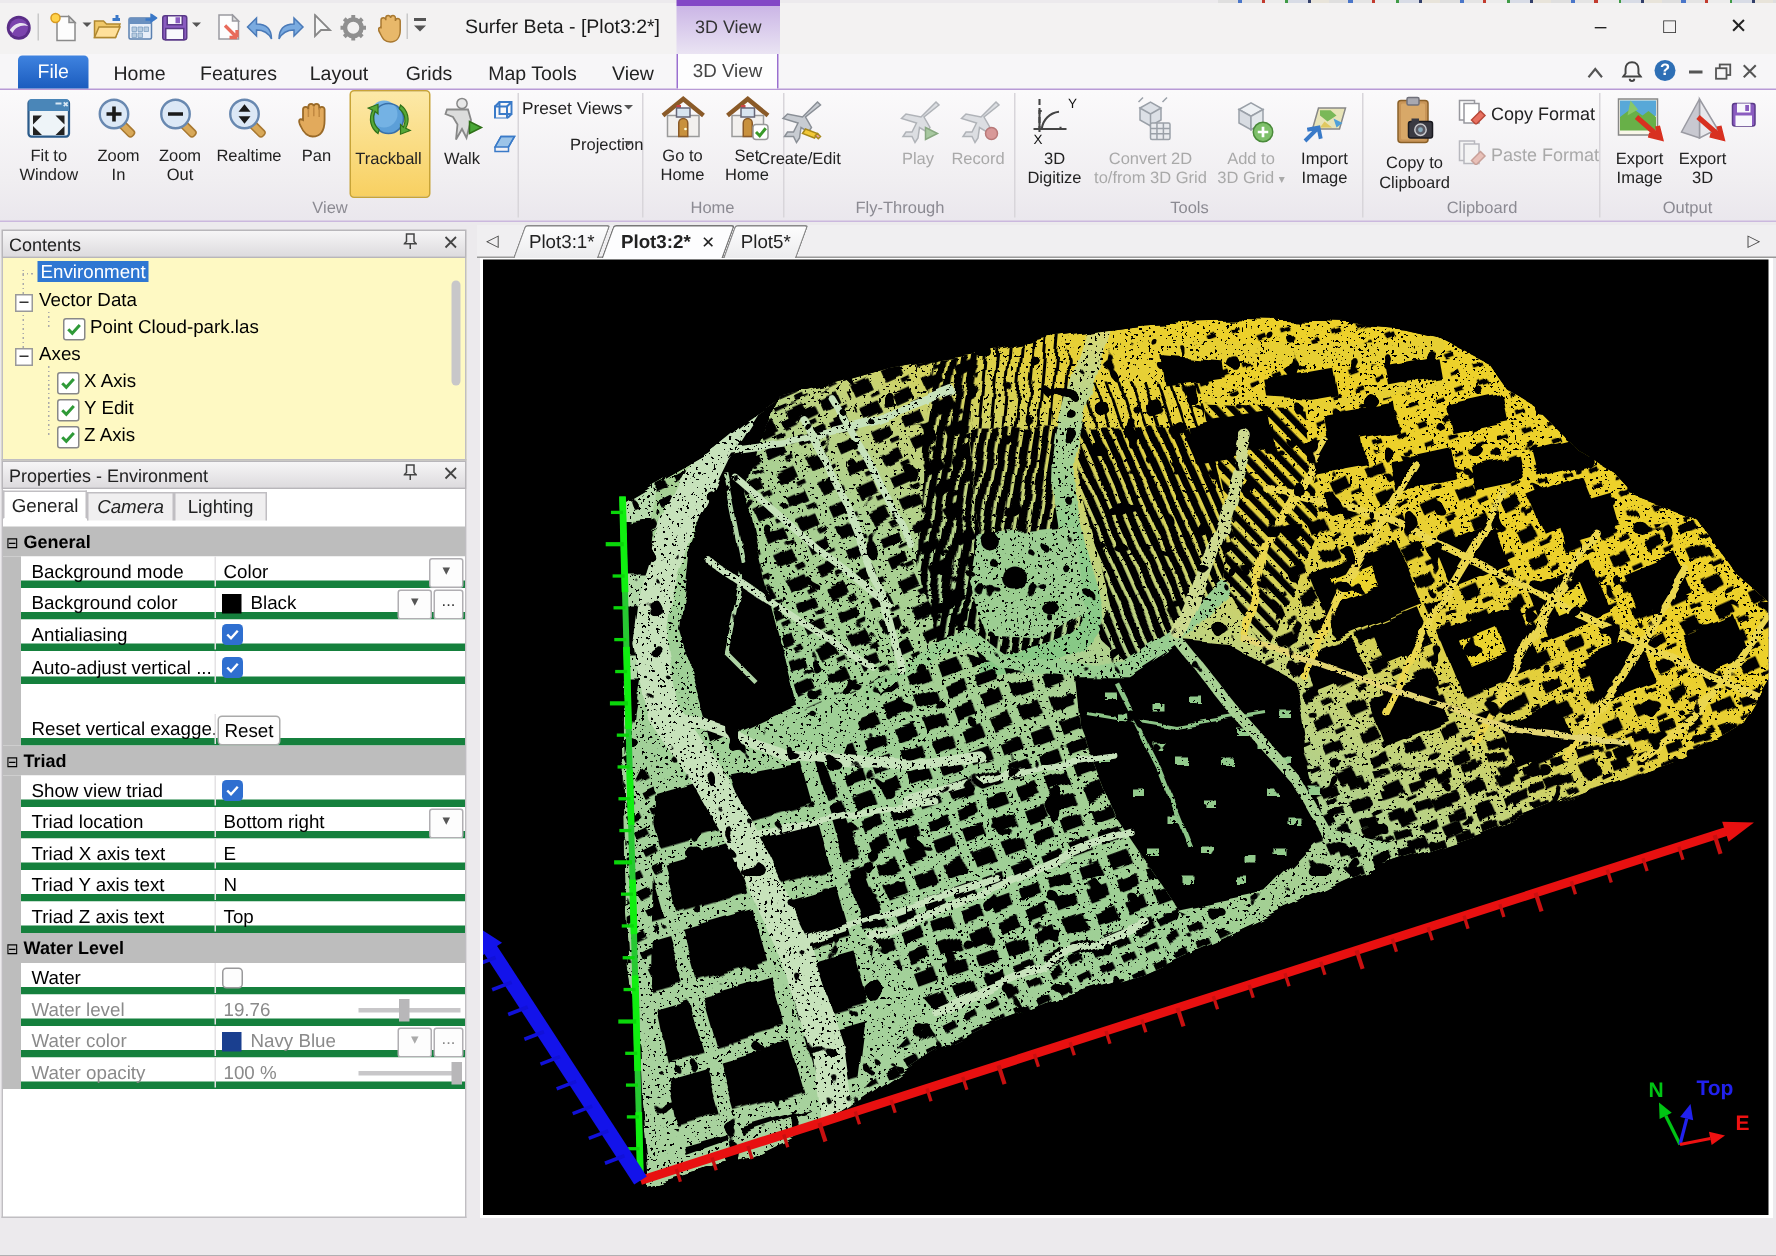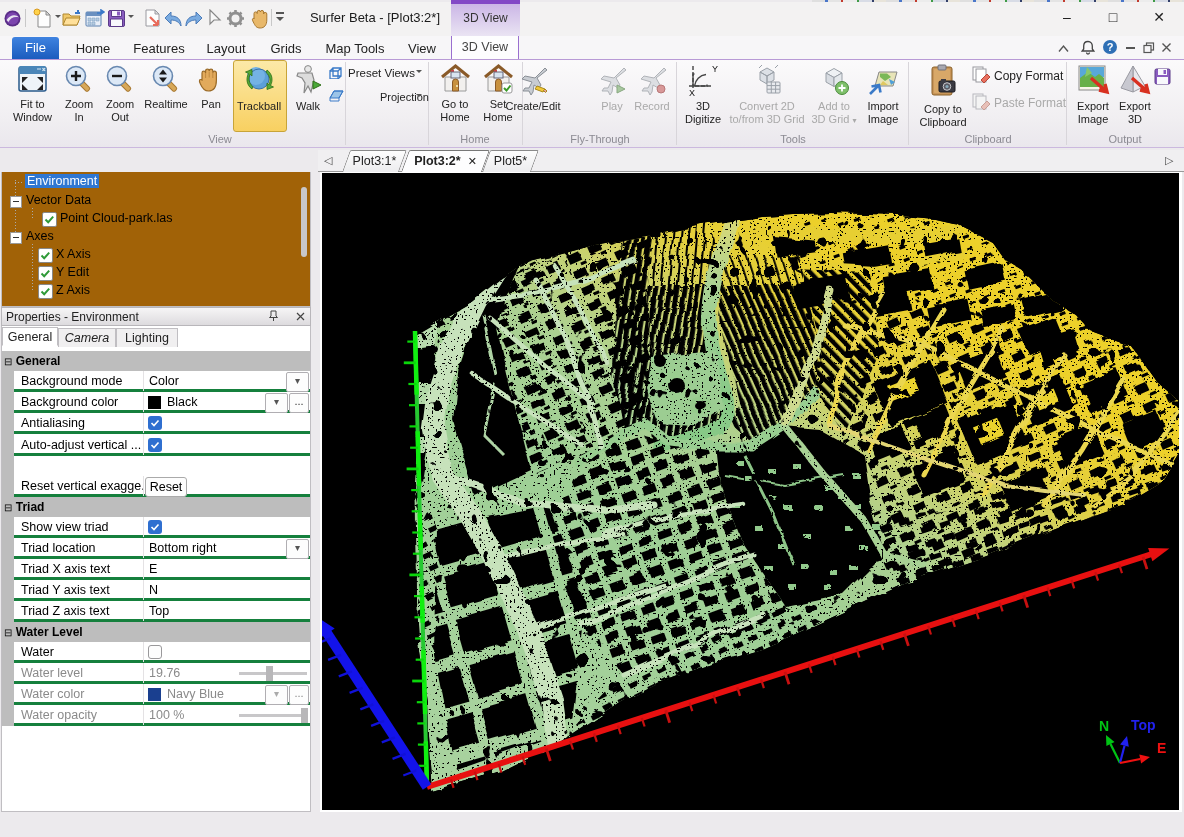--- a/index.html
+++ b/index.html
@@ -29,30 +29,30 @@
   background:linear-gradient(#fbfafb,#f0eef1 70%,#eae7ed);border-bottom:1px solid #cbb8de;}
 .gsep{position:absolute;top:62px;width:1px;height:83px;background:#d8d5da;}
 .glabel{position:absolute;top:133px;font-size:11px;color:#8b8a92;text-align:center;}
 .bigbtn{position:absolute;top:62px;text-align:center;font-size:11px;color:#222;line-height:12.5px;}
 .bigbtn svg{display:block;margin:2px auto 3px auto;}
 .dis{color:#a9a9a9;}
 
 .panehdr{position:absolute;left:1px;width:310px;height:19px;background:linear-gradient(#f6f5f6,#dddbde);
   border:1px solid #b8b6ba;font-size:12px;color:#222;line-height:18px;padding-left:4px;box-sizing:border-box;}
 .pintools{position:absolute;right:5px;top:0px;font-size:11px;color:#444;letter-spacing:6px;}
-#contents-body{position:absolute;left:1px;top:172px;width:310px;height:135px;background:#a16207;border:1px solid #c0bec2;border-top:0;box-sizing:border-box;}
+#contents-body{position:absolute;left:1px;top:172px;width:310px;height:135px;background:#fef9c3;border:1px solid #c0bec2;border-top:0;box-sizing:border-box;}
 #props-body{position:absolute;left:1px;top:326px;width:310px;height:486px;background:#fff;border:1px solid #c0bec2;border-top:0;box-sizing:border-box;}
 .titem{position:absolute;font-size:12.5px;color:#000;white-space:nowrap;}
 .cb{position:absolute;width:13px;height:13px;background:#fff;border:1px solid #888;border-radius:2px;}
 .cb svg{position:absolute;left:0px;top:0px;}
 
 .ptab{position:absolute;font-size:12.5px;color:#222;text-align:center;height:19px;line-height:19px;
   background:#f0eff0;border:1px solid #c0bec2;border-bottom:0;box-sizing:border-box;}
 .pg-sec{position:absolute;left:2px;width:308px;height:20px;background:#bdbdbd;font-size:12px;font-weight:bold;color:#000;line-height:20px;}
-.pg-row{position:absolute;left:14px;width:296px;height:21px;background:#fff;border-bottom:3px solid #15803d;font-size:12.5px;line-height:20px;color:#000;box-sizing:border-box;}
+.pg-row{position:absolute;left:14px;width:296px;height:21px;background:#fff;border-bottom:5px solid #15803d;font-size:12.5px;line-height:20px;color:#000;box-sizing:border-box;}
 .pg-name{position:absolute;left:7px;top:0;white-space:nowrap;}
 .pg-val{position:absolute;left:129px;top:0;border-left:1px solid #e4e2e4;width:167px;height:20px;padding-left:5px;box-sizing:border-box;}
 .pg-left{position:absolute;left:2px;width:12px;background:#bdbdbd;}
 .gray{color:#8a8a8a;}
 .ddbtn{position:absolute;right:1px;top:1px;width:21px;height:18px;border:1px solid #b0aeb2;background:#fdfdfd;border-radius:2px;
   color:#555;text-align:center;line-height:16px;font-size:10px;}
 .dotbtn{position:absolute;right:1px;top:1px;width:18px;height:18px;border:1px solid #b0aeb2;background:#fdfdfd;border-radius:2px;
   color:#333;text-align:center;line-height:14px;font-size:11px;}
 .ckblue{position:absolute;left:4px;top:3px;width:14px;height:14px;background:#2f6fd0;border-radius:3px;}
 .ckempty{position:absolute;left:4px;top:3px;width:14px;height:14px;background:#fdfdfd;border:1px solid #9a999b;border-radius:3px;box-sizing:border-box;}
@@ -328,20 +328,25 @@
           <path d="M13 14 L29 28 m-8-2 l8 2 -2-8" stroke="#d83020" stroke-width="3.4" fill="none"></path>
         </svg>Export<br>3D</div>
 <div class="abs" style="left:1154px;top:68px;"><svg width="17" height="17" viewBox="0 0 17 17">
           <rect x="1" y="1" width="15" height="15" rx="1.5" fill="#8a5cc0" stroke="#5a3a88"></rect>
           <path d="M4 1h9v6H4z" fill="#f8f8fc"></path>
           <rect x="9.5" y="2" width="2.5" height="4" fill="#8a5cc0"></rect>
           <path d="M3 9h11v7H3z" fill="#f8f8fc"></path>
         </svg></div>
 </div>
 
+<div class="panehdr" style="top:153px;">Contents<span class="pintools"><svg width="9" height="11" viewBox="0 0 9 11">
+          <path d="M2 1h5v5l1.5 1.5h-8L2 6zM4.5 7.5V11" stroke="#444" fill="none"></path>
+        </svg>&nbsp;&nbsp;<svg width="9" height="9" viewBox="0 0 9 9">
+          <path d="M1 1l7 7M8 1l-7 7" stroke="#444" stroke-width="1.2"></path>
+        </svg></span></div>
 <div id="contents-body">
 <div class="abs" style="left:13px;top:8px;width:1px;height:55px;background:repeating-linear-gradient(#aaa 0 1px,transparent 1px 3px);"></div>
 <div class="abs" style="left:30px;top:36px;width:1px;height:12px;background:repeating-linear-gradient(#aaa 0 1px,transparent 1px 3px);"></div>
 <div class="abs" style="left:30px;top:72px;width:1px;height:48px;background:repeating-linear-gradient(#aaa 0 1px,transparent 1px 3px);"></div>
 <div class="abs" style="left:13px;top:10px;width:8px;height:1px;background:repeating-linear-gradient(90deg,#aaa 0 1px,transparent 1px 3px);"></div>
 <div class="titem" style="left:23px;top:2px;background:#2f77d2;color:#fff;padding:0 2px;">Environment</div>
 <div class="abs" style="left:8px;top:24px;width:10px;height:10px;border:1px solid #999;background:#fff;">
         <div class="abs" style="left:2px;top:4px;width:6px;height:1px;background:#333"></div>
       </div>
 <div class="titem" style="left:24px;top:21px;">Vector Data</div>

